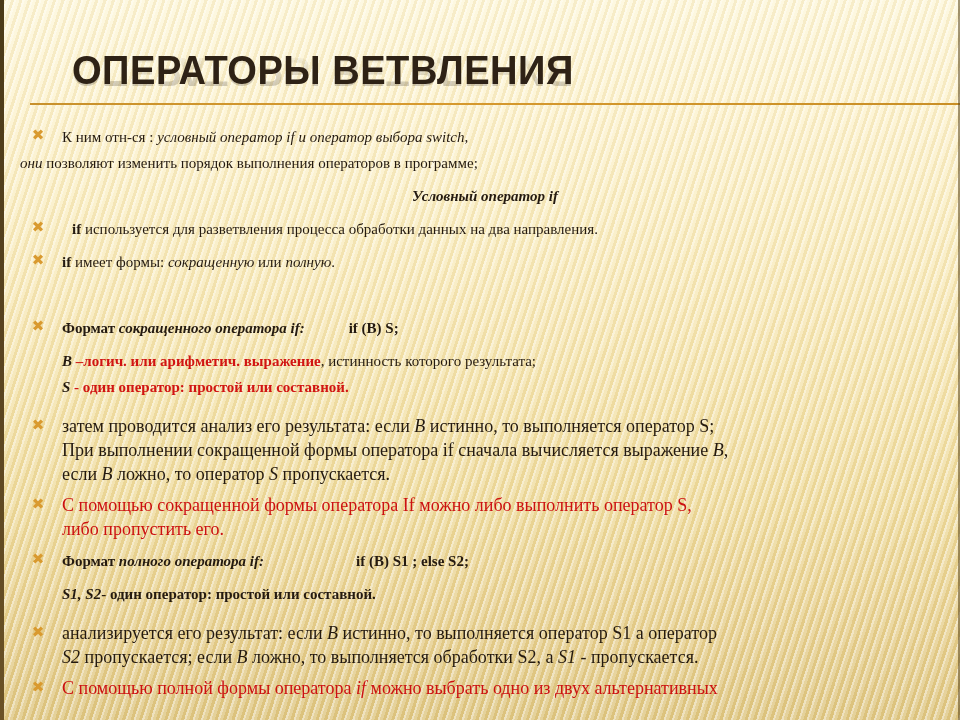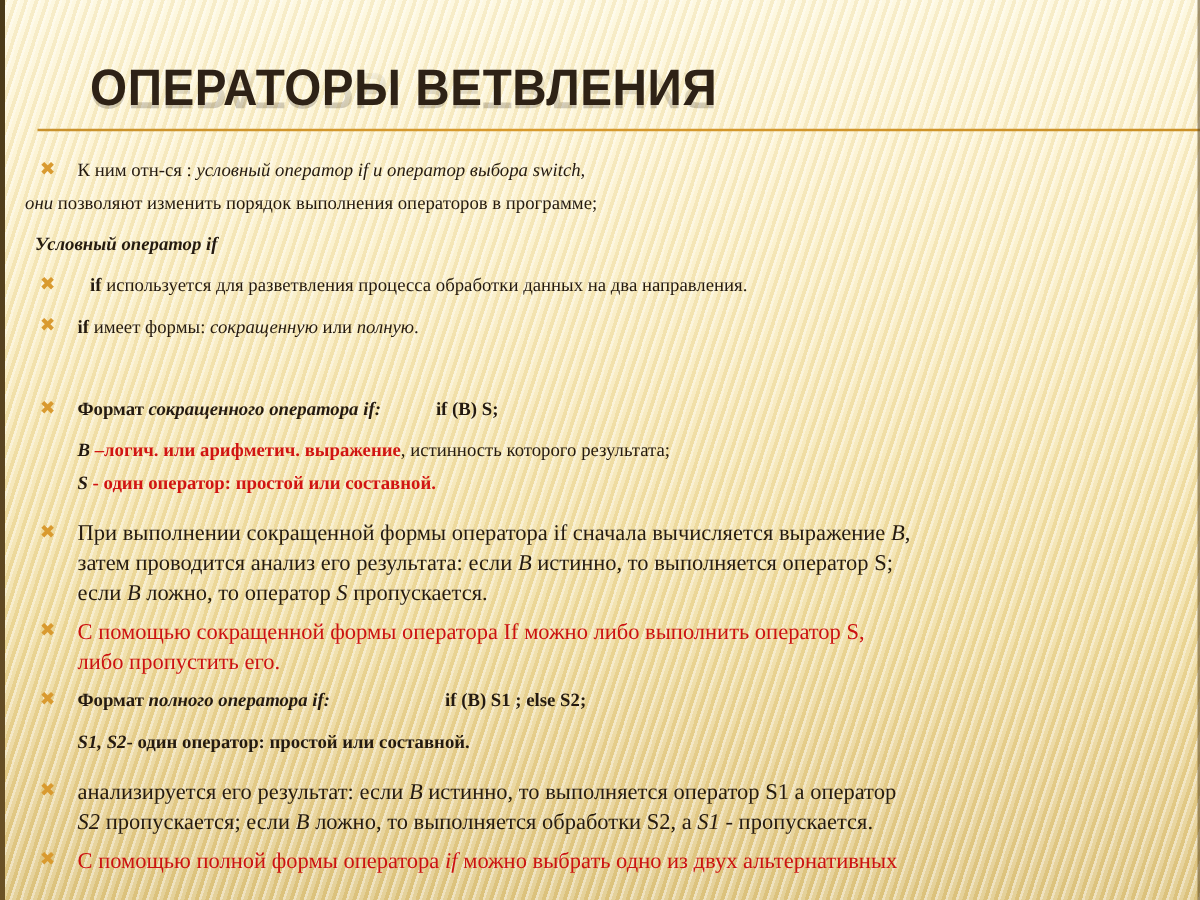--- a/index.html
+++ b/index.html
@@ -180,21 +180,21 @@
     </div>
     <div class="row noindent">
       <div class="txt big">
         <span class="i">они </span><span>позволяют изменить порядок выполнения операторов в программе</span><span>;</span>
       </div>
     </div>
 
     <div class="gap-sm"></div>
 
     <div class="row noindent">
-      <div class="txt big bi" style="padding-left:8px;">Условный оператор if</div>
+      <div class="txt big bi" style="padding-left:8px;text-align:center;">Условный оператор if</div>
     </div>
 
     <div class="gap-sm"></div>
 
     <div class="row">
       <span class="bullet">✖</span>
       <div class="txt big">
         <span class="lead"></span><span class="b">if </span><span>используется для разветвления процесса обработки данных на два направления.</span>
       </div>
     </div>
@@ -229,22 +229,22 @@
       <div class="txt big">
         <span class="bi">S</span><span class="b red"> - один оператор: простой или составной.</span>
       </div>
     </div>
 
     <div class="gap-md"></div>
 
     <div class="row">
       <span class="bullet">✖</span>
       <div class="txt sm">
+        <span class="hang"><span>затем проводится анализ его результата:  если </span><span class="i">B</span><span> истинно, то выполняется оператор S;</span></span>
         <span class="hang"><span>При выполнении сокращенной формы оператора if сначала вычисляется выражение </span><span class="i">B</span><span>,</span></span>
-        <span class="hang"><span>затем проводится анализ его результата:  если </span><span class="i">B</span><span> истинно, то выполняется оператор S;</span></span>
         <span class="hang"><span>если </span><span class="i">B</span><span> ложно, то оператор </span><span class="i">S</span><span> пропускается.</span></span>
       </div>
     </div>
 
     <div class="gap-sm"></div>
 
     <div class="row">
       <span class="bullet">✖</span>
       <div class="txt sm reddark">
         <span class="hang"> С помощью сокращенной формы оператора If можно либо выполнить оператор S,</span>

